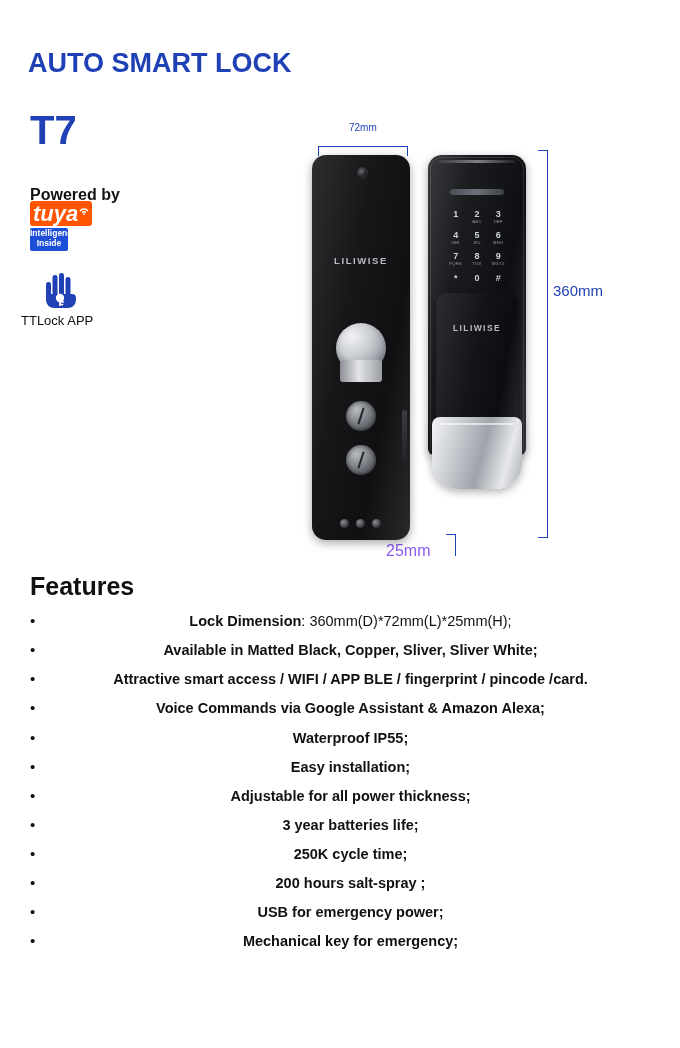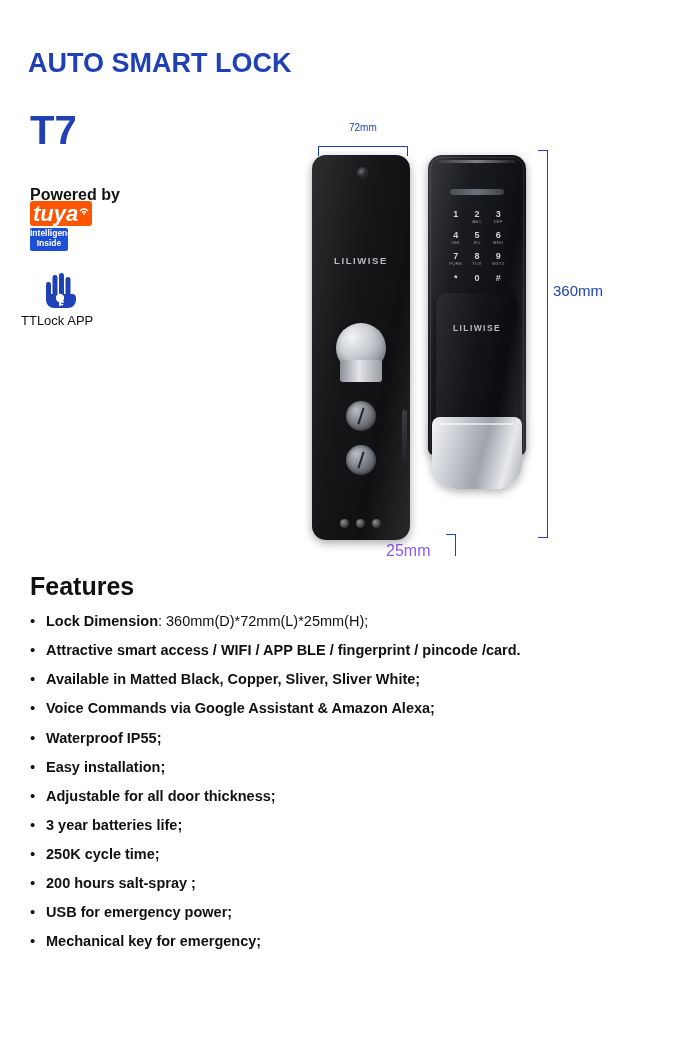--- a/index.html
+++ b/index.html
@@ -385,20 +385,21 @@
     color: #111;
   }
   .features {
     position: absolute;
     left: 30px;
     top: 614px;
     width: 625px;
     list-style: none;
     margin: 0;
     padding: 0;
+    text-align: center;
   }
   .features li {
     position: relative;
     padding-left: 16px;
     font-size: 14.5px;
     color: #111;
     margin-bottom: 13.2px;
     line-height: 1.1;
     white-space: nowrap;
   }
@@ -508,24 +509,24 @@
     <div class="handle">
       <div class="hbrand">LILIWISE</div>
     </div>
     <div class="chrome-foot"></div>
   </div>
 </div>
 
 <div class="features-title">Features</div>
 <ul class="features">
   <li><span class="b">Lock Dimension</span><span class="n">: 360mm(D)*72mm(L)*25mm(H);</span></li>
+  <li><span class="b">Available in Matted Black, Copper, Sliver, Sliver White;</span><span class="n"></span></li>
   <li><span class="b">Attractive smart access / WIFI / APP BLE / fingerprint / pincode /card.</span><span class="n"></span></li>
-  <li><span class="b">Available in Matted Black, Copper, Sliver, Sliver White;</span><span class="n"></span></li>
   <li><span class="b">Voice Commands via Google Assistant &amp; Amazon Alexa;</span><span class="n"></span></li>
   <li><span class="b">Waterproof  IP55;</span><span class="n"></span></li>
   <li><span class="b">Easy installation;</span><span class="n"></span></li>
-  <li><span class="b">Adjustable for all door thickness;</span><span class="n"></span></li>
+  <li><span class="b">Adjustable for all power thickness;</span><span class="n"></span></li>
   <li><span class="b">3 year batteries life;</span><span class="n"></span></li>
   <li><span class="b">250K cycle time;</span><span class="n"></span></li>
   <li><span class="b">200 hours salt-spray ;</span><span class="n"></span></li>
   <li><span class="b">USB for emergency power;</span><span class="n"></span></li>
   <li><span class="b">Mechanical key for emergency;</span><span class="n"></span></li>
 </ul>
 
 </body></html>

